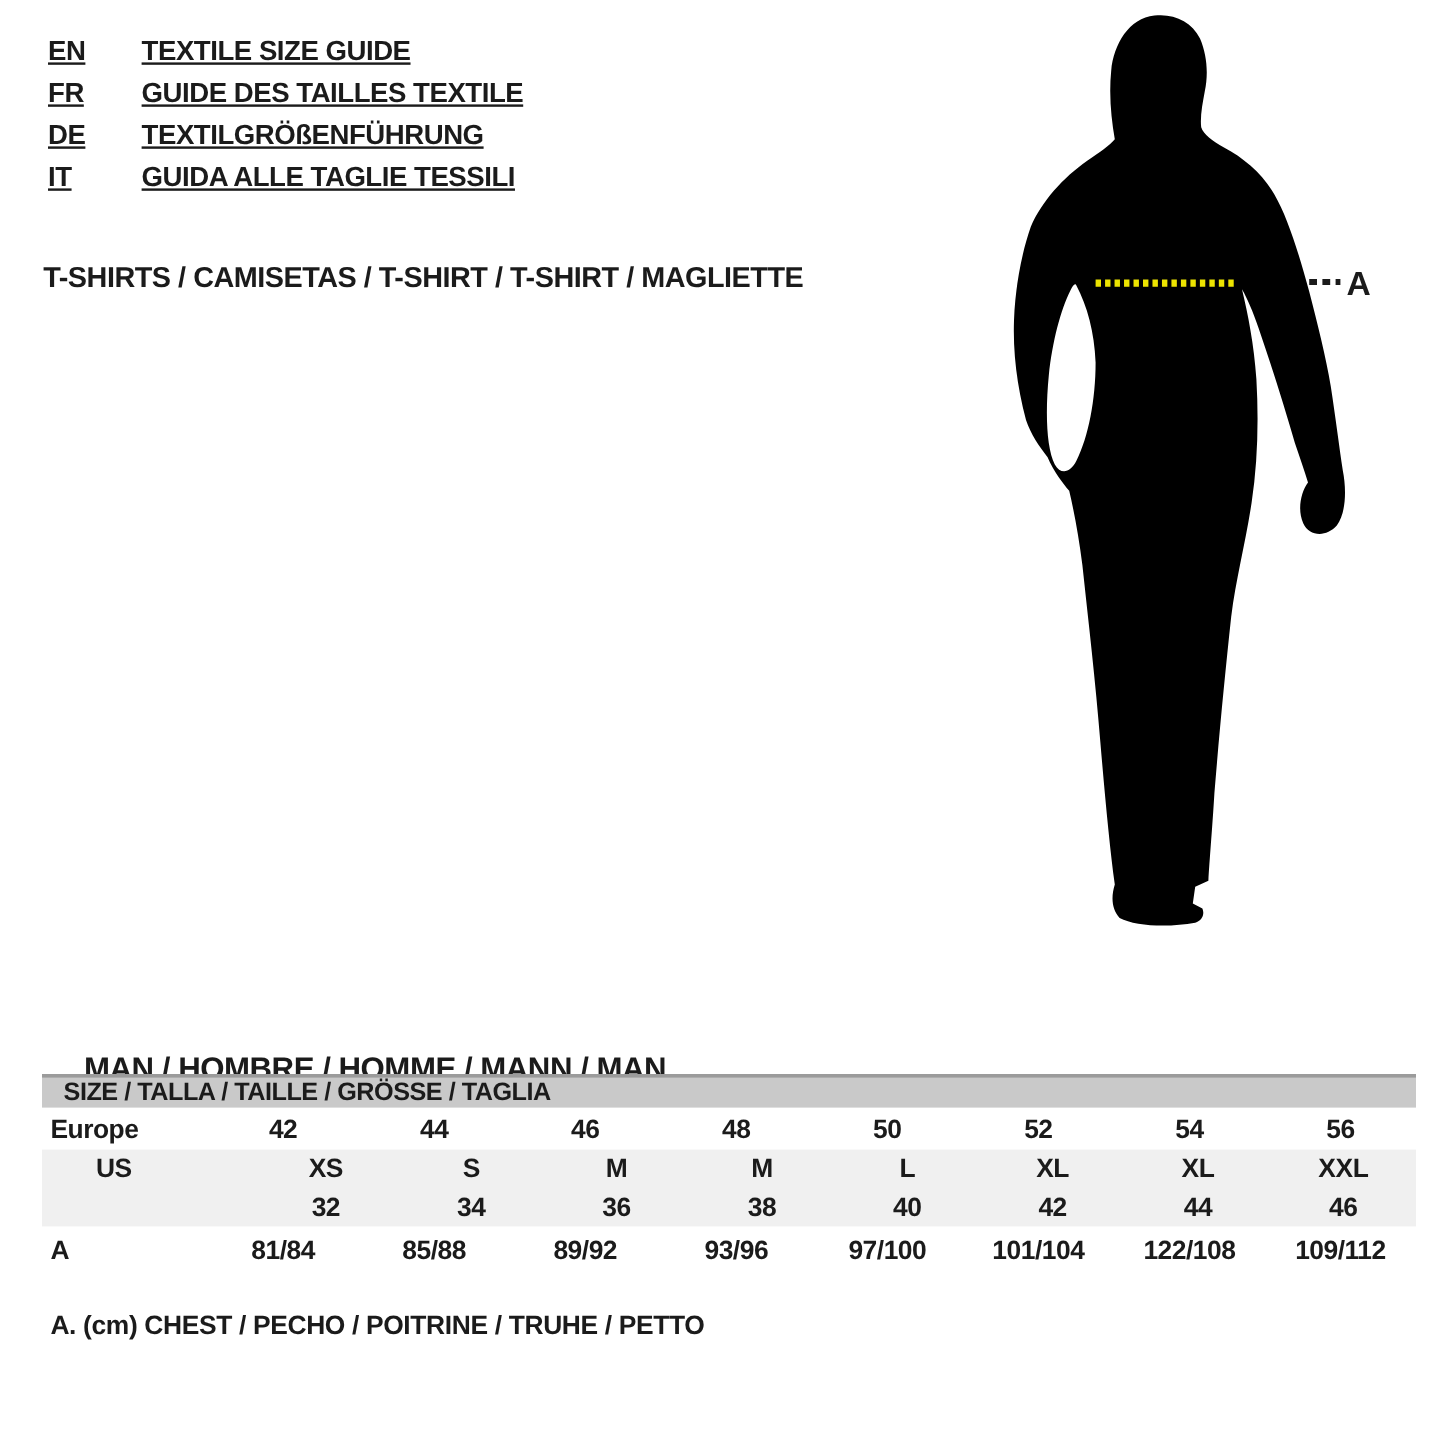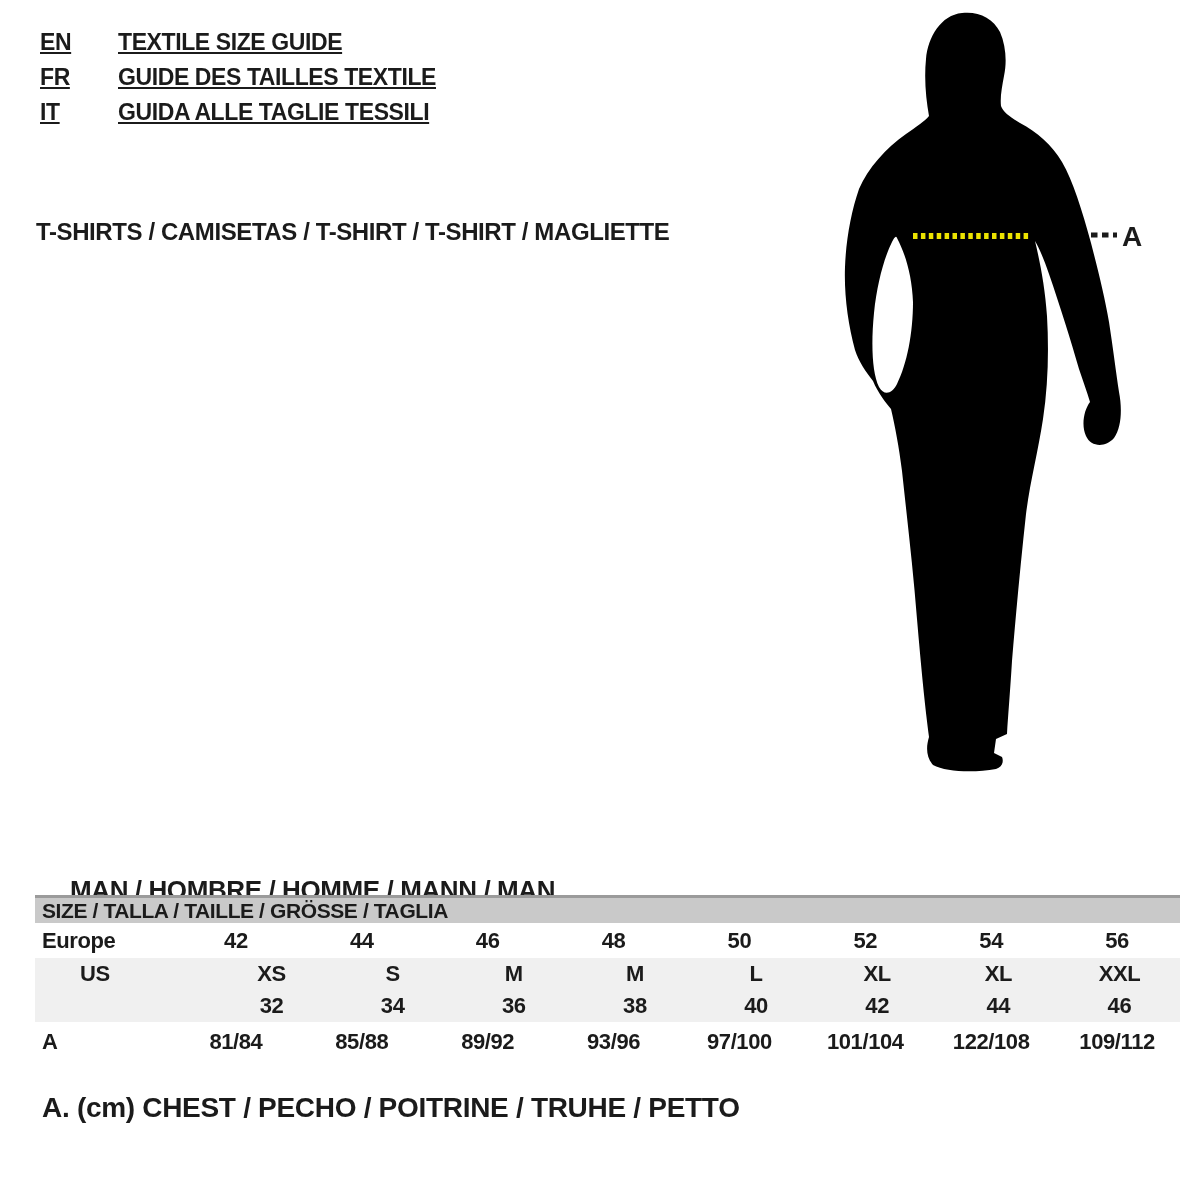--- a/index.html
+++ b/index.html
@@ -62,21 +62,21 @@
     position: absolute;
     left: 35px; top: 895px;
     width: 1145px;
     font-weight: 700;
     letter-spacing: -0.4px;
   }
   .size-table .thead {
     height: 28px; line-height: 25px;
     background: #c9c9c9;
     border-top: 3px solid #9b9b9b;
-    padding-left: 7px;
+    padding-left: 18px;
     font-size: 21px;
     white-space: nowrap;
   }
   .trow { display: flex; }
   .trow.shaded { background: #f0f0f0; }
   .trow .tlabel {
     flex: 0 0 138px;
     padding-left: 7px;
     font-size: 22px;
     text-align: left;
@@ -88,36 +88,40 @@
   }
   .trow.h35 { height: 35px; line-height: 35px; }
   .trow.h32 { height: 32px; line-height: 32px; padding-left: 38px; }
   .trow.h38 { height: 38px; line-height: 40px; }
 
   
   .footnote {
     position: absolute;
     left: 42px; top: 1092px;
     font-weight: 700;
-    font-size: 28px;
+    font-size: 22px;
     letter-spacing: -0.3px;
     white-space: nowrap;
   }
 </style>
 </head>
 <body>
 
 <div class="lang-list">
   <div class="lang-row">
     <span class="lang-code">EN</span>
     <span class="lang-title">TEXTILE SIZE GUIDE</span>
   </div>
   <div class="lang-row">
     <span class="lang-code">FR</span>
     <span class="lang-title">GUIDE DES TAILLES TEXTILE</span>
+  </div>
+  <div class="lang-row">
+    <span class="lang-code">DE</span>
+    <span class="lang-title">TEXTILGRÖßENFÜHRUNG</span>
   </div>
   <div class="lang-row">
     <span class="lang-code">IT</span>
     <span class="lang-title">GUIDA ALLE TAGLIE TESSILI</span>
   </div>
 </div>
 
 <div class="categories">
   <div class="category-line">T-SHIRTS / CAMISETAS / T-SHIRT / T-SHIRT / MAGLIETTE</div>
 </div>

